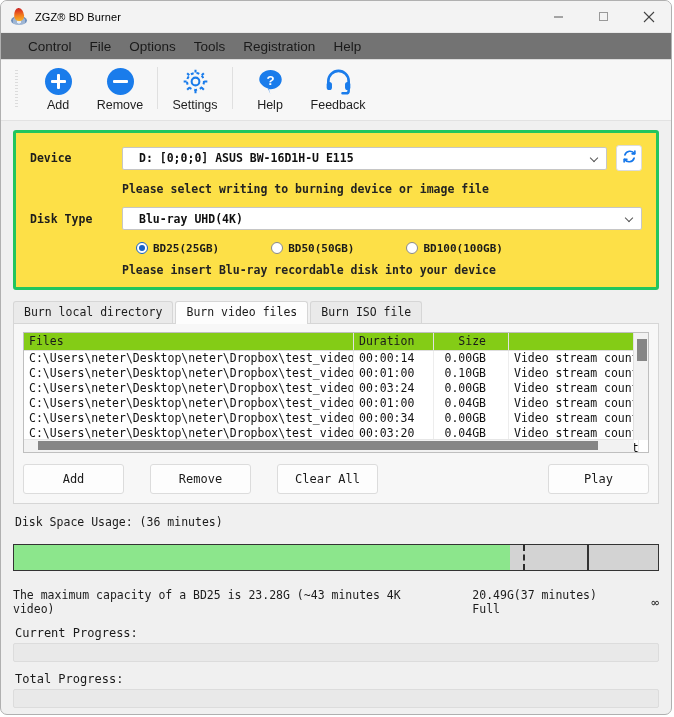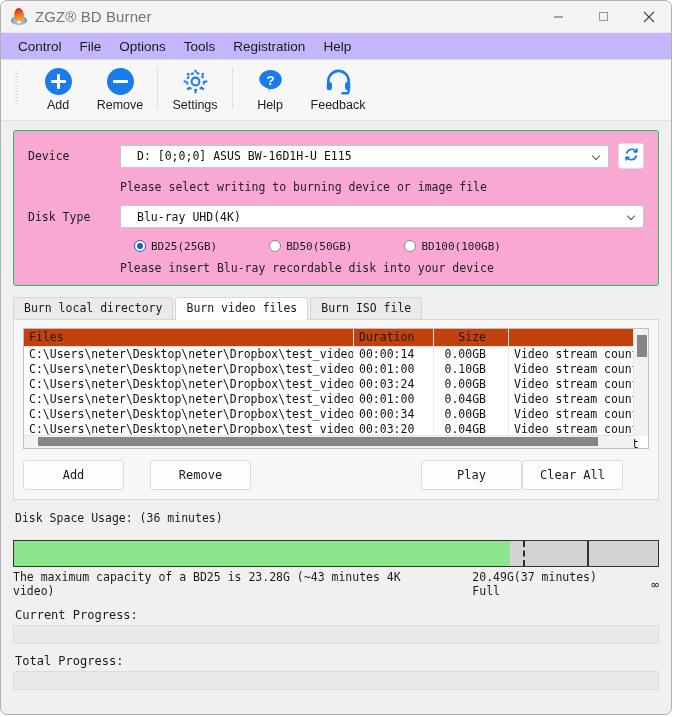--- a/index.html
+++ b/index.html
@@ -40,39 +40,39 @@
     border-radius: 50%;
   }
   .app-icon .flame {
     position: absolute; left: 3px; top: -1px;
     width: 10px; height: 13px;
     background: linear-gradient(to top, #f7b32b 0%, #f2801e 40%, #e2451f 75%, #c62828 100%);
     border-radius: 50% 50% 45% 45% / 62% 62% 38% 38%;
     transform: rotate(-6deg);
   }
   .title-text {
-    font-size: 15px; color: #737373;
+    font-size: 11px; color: #000000;
     letter-spacing: .1px;
   }
   .win-buttons {
     position: absolute; right: 0; top: 0;
     height: 31px; display: flex;
   }
   .win-btn {
     width: 45px; height: 31px;
     display: flex; align-items: center; justify-content: center;
     color: #555; font-size: 13px;
   }
   .win-btn svg { display: block; }
   
   .menubar {
     height: 26px;
     display: flex; align-items: center;
-    padding-left: 8px;
-    background: #c4b5fd;
+    padding-left: 18px;
+    background: #737373;
     border-bottom: 1px solid #dcdcdc;
   }
   .menu-item {
     font-size: 13.5px; color: #1a1a1a;
     padding: 2px 9px;
   }
   
   .toolbar {
     height: 57px;
     background: #f7f7f7;
@@ -106,24 +106,25 @@
     background:#fff; border-radius:1px;
   }
   .circle-btn .vbar {
     position:absolute; top:6px; left:12.3px; height:15px; width:3px;
     background:#fff; border-radius:1px;
   }
   
   .content { padding: 0 12px; }
   .groupbox {
     margin-top: 9px;
-    border: 1px solid #22c55e;
-    background: #f9a8d4;
+    border: 3px solid #22c55e;
+    background: #fde047;
     border-radius: 3px;
     padding: 12px 14px 10px 14px;
+    font-weight: bold;
   }
   .row { display: flex; align-items: center; }
   .field-label {
     width: 92px; flex: none;
     font-family: "DejaVu Sans Mono", monospace;
     font-size: 11.5px; color: #1c1c1c;
   }
   .combo {
     flex: 1; height: 21px;
     background: #fff;
@@ -215,21 +216,21 @@
     border: 1px solid #bfbfbf;
     background: #fff;
     height: 121px;
     position: relative;
     box-sizing: border-box;
     overflow: hidden;
   }
   .lv-header {
     display: flex; height: 17px;
     border-bottom: 1px solid #dedede;
-    background: #c2410c;
+    background: #84cc16;
   }
   .lv-header .hc {
     font-family: "DejaVu Sans Mono", monospace;
     font-size: 11.5px; color: #1a1a1a;
     padding-left: 5px; line-height: 17px;
     border-right: 1px solid #e2e2e2;
     box-sizing: border-box;
     overflow: hidden; white-space: nowrap;
   }
   .c-file { width: 330px; }
@@ -296,21 +297,21 @@
   .usage-dash {
     position: absolute; top: 0; bottom: 0; width: 0;
     border-left: 2px dashed #2b2b2b;
   }
   .usage-div {
     position: absolute; top: 0; bottom: 0; width: 0;
     border-left: 2px solid #333;
   }
   .usage-foot {
     display: flex; 
-    margin-top: 3px;
+    margin-top: 17px;
     font-family: "DejaVu Sans Mono", monospace;
     font-size: 11.5px; color: #1c1c1c; gap: 24px;
   }
   .usage-foot .right { margin-left: auto; display:flex; align-items:center;}
   .inf { margin-left: 20px; font-size: 13px; color:#2a2a2a; }
   
   .prog-label {
     font-family: "DejaVu Sans Mono", monospace;
     font-size: 12px; color: #1a1a1a;
     margin: 10px 0 3px 2px;
@@ -547,22 +548,22 @@
           <div class="vthumb"></div>
         </div>
         <div class="hscroll">
           <div class="hthumb"></div>
         </div>
       </div>
 
       <div class="list-btns">
         <div class="btn">Add</div>
         <div class="btn">Remove</div>
+        <div class="btn">Clear All</div>
         <div class="btn play">Play</div>
-        <div class="btn">Clear All</div>
       </div>
     </div>
 
     <div class="usage-title">Disk Space Usage: (36 minutes)</div>
     <div class="usage-bar">
       <div class="usage-fill" style="width: 77%; background: rgb(140, 230, 140);"></div>
       <div class="usage-dash" style="left: 79%;"></div>
       <div class="usage-div" style="left: 89%;"></div>
     </div>
     <div class="usage-foot">

